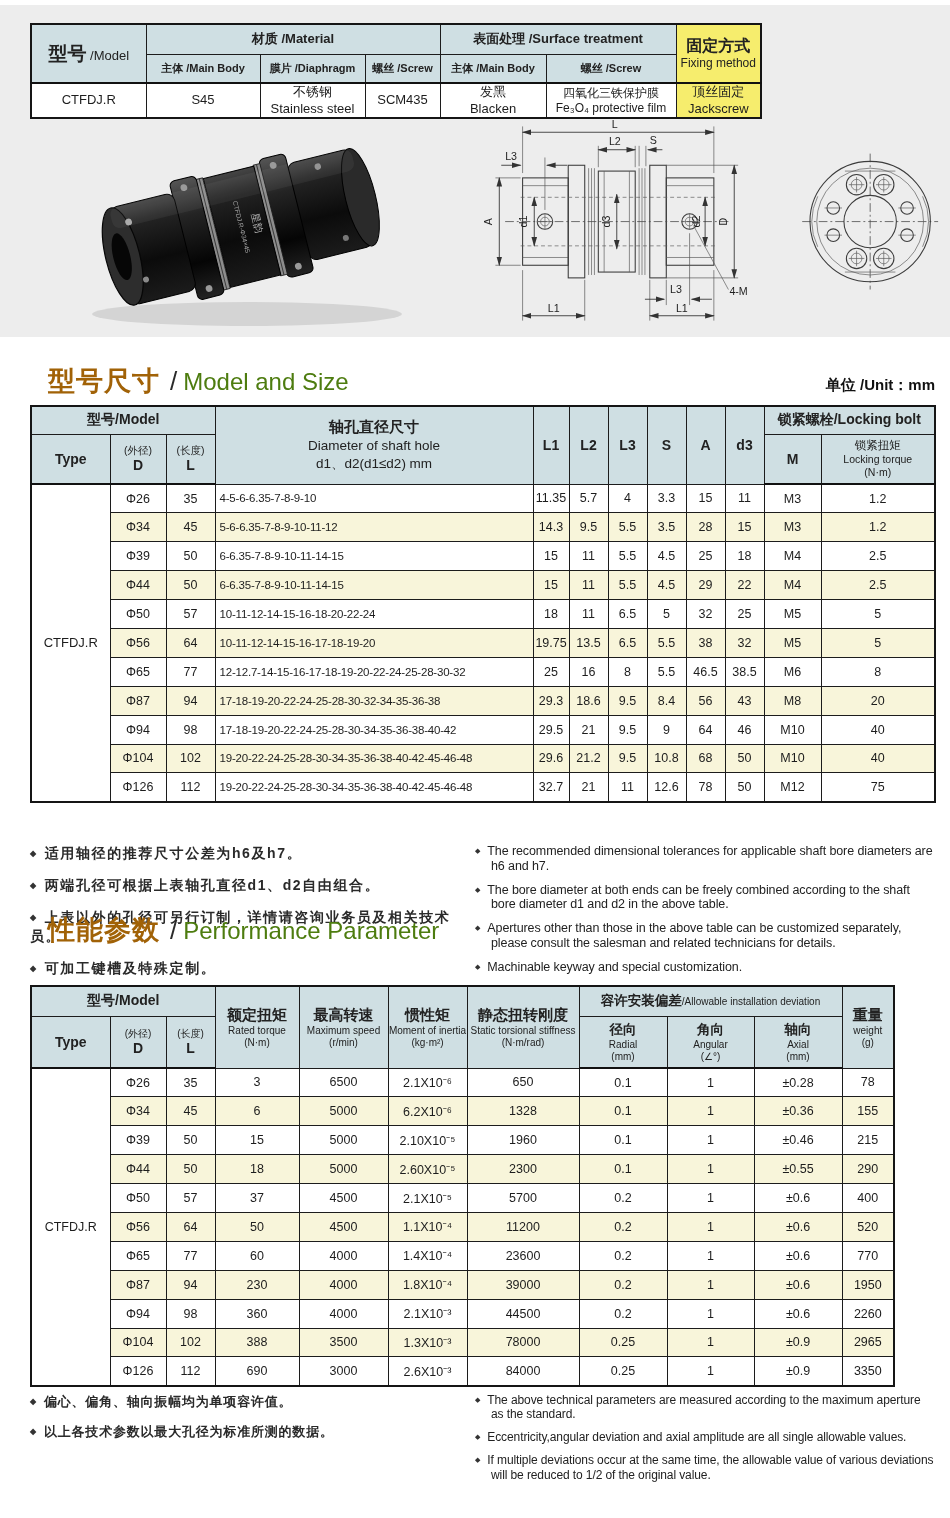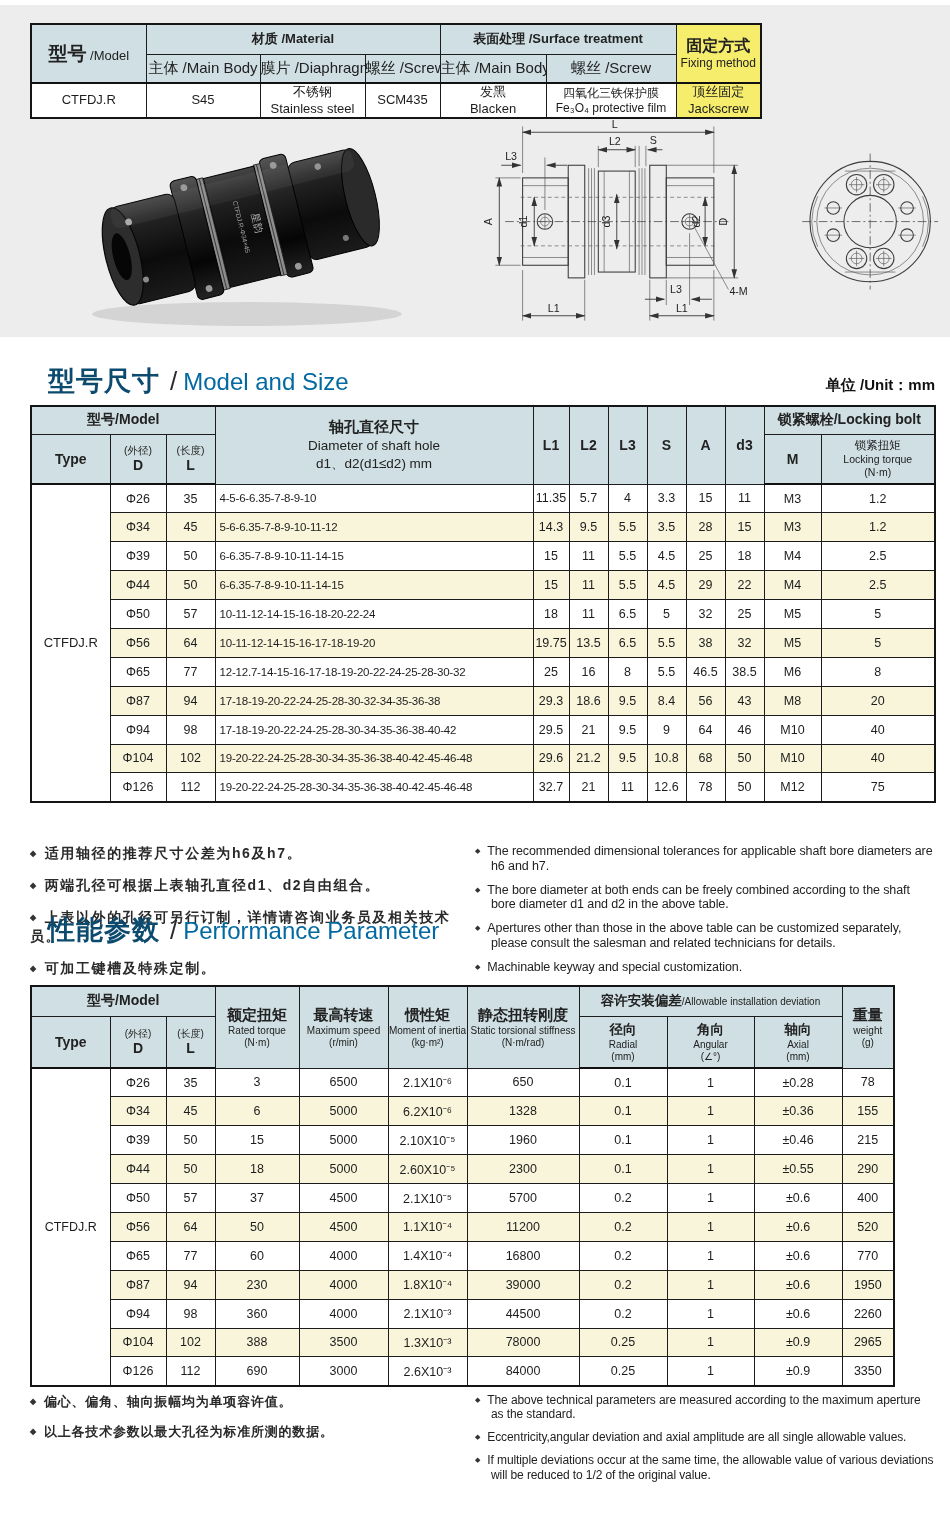--- a/index.html
+++ b/index.html
@@ -18,42 +18,42 @@
   .dtable td.type-cell{background:#fff;font-size:13px;}
   .cn{font-size:15px;font-weight:bold;display:block;line-height:1.25;}
   .en{font-size:10px;font-weight:normal;display:block;line-height:1.2;color:#222;}
   .mid{font-size:13.5px;font-weight:normal;display:block;line-height:1.3;}
 
   
   #spec-table{position:absolute;left:30px;top:23px;width:730px;}
   #spec-table th{font-size:13px;}
   #spec-table .model-big{font-size:19px;font-weight:bold;}
   #spec-table .model-sm{font-size:13px;font-weight:normal;}
-  #spec-table .sub{font-size:15px;font-weight:normal;}
+  #spec-table .sub{font-size:11px;font-weight:bold;}
   #spec-table td{font-size:13px;line-height:1.25;}
   #spec-table .fix{background:#f6ed6d;}
   #spec-table tr.hr1{height:30px;} #spec-table tr.hr2{height:29px;} #spec-table tr.dr{height:35px;}
   #spec-table tr.dr td{border-top:2.4px solid #111;}
 
   
   #photo{position:absolute;left:52px;top:122px;width:390px;height:212px;}
   #drawing{position:absolute;left:476px;top:112px;width:466px;height:224px;}
   .ln{stroke:#3c3c3c;stroke-width:1.1;fill:none;}
   .thin{stroke:#5a5a5a;stroke-width:.7;fill:none;}
   .dash{stroke:#4a4a4a;stroke-width:.8;fill:none;stroke-dasharray:9 3 2 3;}
   .dash2{stroke:#5a5a5a;stroke-width:.7;fill:none;stroke-dasharray:4 3;}
   .dim{stroke:#333;stroke-width:.9;fill:none;}
   .ext{stroke:#555;stroke-width:.7;fill:none;}
   .dt{font:11px "Liberation Sans",sans-serif;fill:#1e1e1e;}
 
   
   .sec-title{position:absolute;left:48px;width:887px;display:flex;align-items:baseline;}
-  .sec-title .zh{font-size:27px;font-weight:bold;color:#0c4a6e;letter-spacing:1px;}
+  .sec-title .zh{font-size:27px;font-weight:bold;color:#a16207;letter-spacing:1px;}
   .sec-title .sl{font-size:26px;color:#2a2a2a;margin:0 6px 0 10px;font-weight:normal;}
-  .sec-title .eng{font-size:24px;color:#0369a1;font-weight:500;}
+  .sec-title .eng{font-size:24px;color:#4d7c0f;font-weight:500;}
   .sec-title .unit{margin-left:auto;font-size:15px;color:#111;font-weight:bold;}
 
   
   #size-table{position:absolute;left:30px;top:405px;width:904px;}
   #size-table thead tr:first-child{height:28px;}
   #size-table thead tr:last-child{height:50px;}
   #size-table tbody tr{height:28.9px;}
   #size-table td.holes{text-align:left;padding-left:4px;font-size:11.5px;letter-spacing:-.2px;}
   #size-table .shaft-cell .cn{font-size:15px;}
   #size-table .small-h{font-size:10.5px;font-weight:normal;display:block;line-height:1.25;}
@@ -689,21 +689,21 @@
           <td>1</td>
           <td>±0.6</td>
           <td>520</td>
         </tr>
         <tr>
           <td>Φ65</td>
           <td>77</td>
           <td>60</td>
           <td>4000</td>
           <td>1.4X10⁻⁴</td>
-          <td>16800</td>
+          <td>23600</td>
           <td>0.2</td>
           <td>1</td>
           <td>±0.6</td>
           <td>770</td>
         </tr>
         <tr class="alt">
           <td>Φ87</td>
           <td>94</td>
           <td>230</td>
           <td>4000</td>

